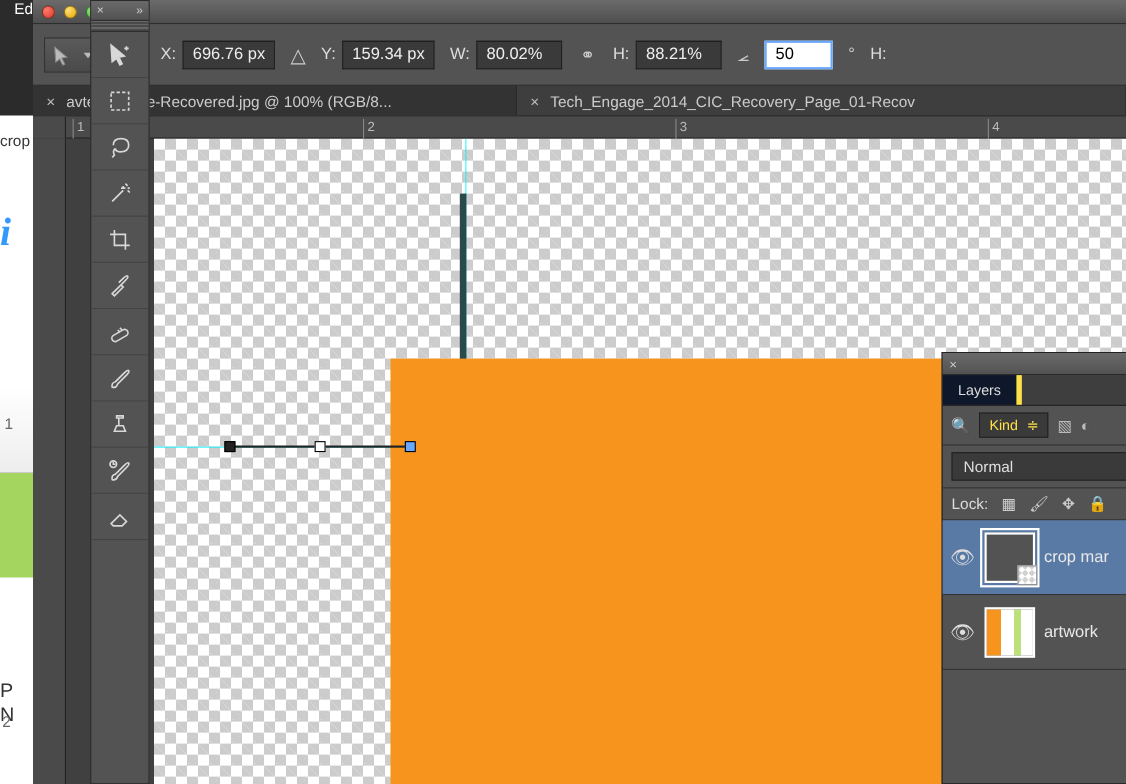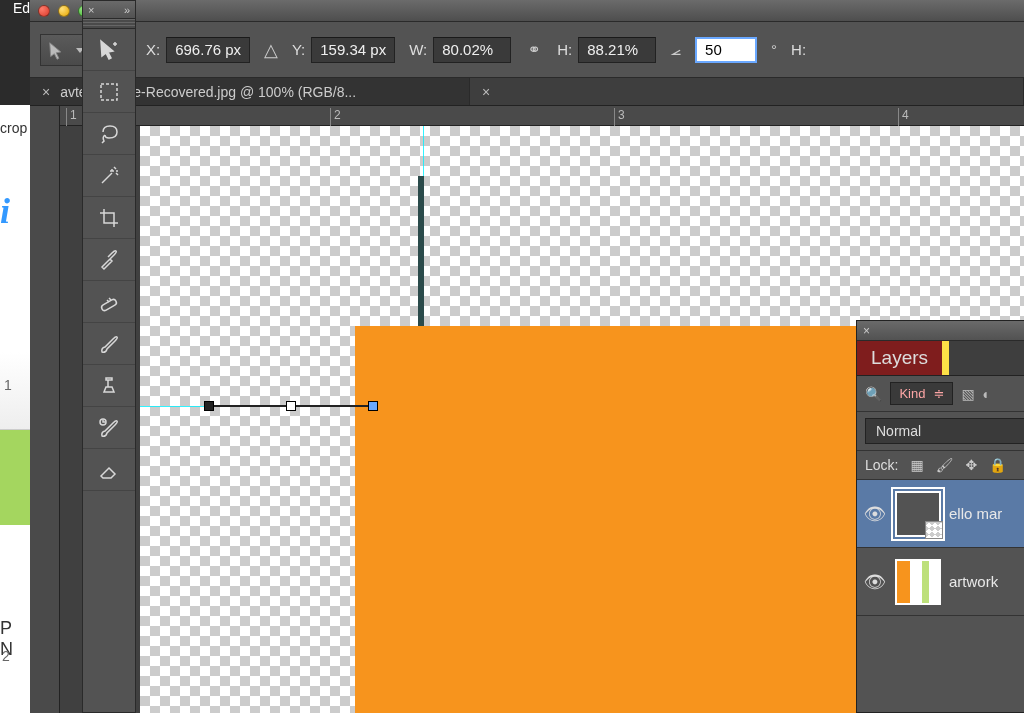--- a/index.html
+++ b/index.html
@@ -408,37 +408,37 @@
     font-size:12px;
     border-bottom:1px solid #2a2a2a;
   }
   .lp-tabs {
     display:flex;
     background:#3e3e3e;
     border-bottom:1px solid #222;
   }
   .lp-tab {
     padding:6px 14px;
-    background:#7f1d1d;
-    font-size:19px;
+    background:#0f172a;
+    font-size:13px;
     color:#ddd;
-    border-right:7px solid #fde047;
+    border-right:5px solid #fde047;
   }
   .lp-filters {
     display:flex;
     align-items:center;
     gap:8px;
     padding:6px 8px;
     border-bottom:1px solid #333;
   }
   .lp-filters .sel {
     background:#3a3a3a;
     border:1px solid #222;
     padding:3px 8px;
-    color:#fca5a5;
+    color:#fde047;
     display:flex;
     align-items:center;
     gap:8px;
     font-size:13px;
   }
   .mini { color:#bbb; font-size:14px; }
   .lp-blend {
     padding:6px 8px;
     display:flex;
     border-bottom:1px solid #333;
@@ -595,20 +595,21 @@
     <span class="h-label-last">H:</span>
   </div>
 
   <div class="doctabs">
     <div class="doctab active" style="flex:0 0 440px;">
       <span class="close">×</span>
       <span>avtex-square-Recovered.jpg @ 100% (RGB/8...</span>
     </div>
     <div class="doctab" style="flex:1;">
       <span class="close">×</span>
+      <span>Tech_Engage_2014_CIC_Recovery_Page_01-Recov</span>
     </div>
   </div>
 
   <div class="workarea">
     <div class="hruler">
       <div class="rbox"></div>
       <span class="tick" style="left:36px">1</span>
       <span class="tick" style="left:300px">2</span>
       <span class="tick" style="left:584px">3</span>
       <span class="tick" style="left:868px">4</span>
@@ -733,21 +734,21 @@
       <span class="lico">🖌</span>
       <span class="lico">✥</span>
       <span class="lico">🔒</span>
     </div>
 
     <div class="layer-row sel">
       <div class="vis">👁</div>
       <div class="thumb sel">
         <div class="mini-cb"></div>
       </div>
-      <div class="lname">ello mar</div>
+      <div class="lname">crop mar</div>
     </div>
 
     <div class="layer-row">
       <div class="vis">👁</div>
       <div class="thumb art"></div>
       <div class="lname">artwork</div>
     </div>
   </div>
 
 </div>

